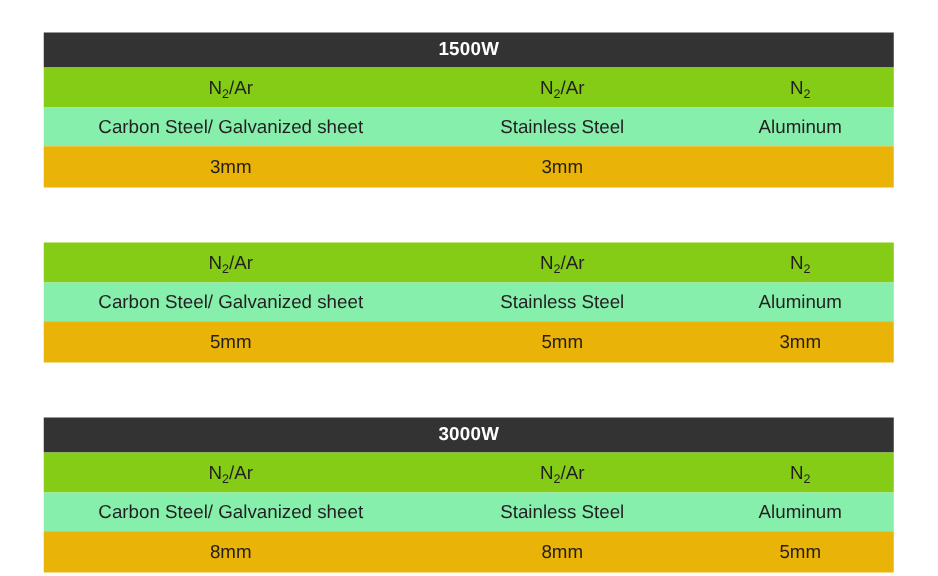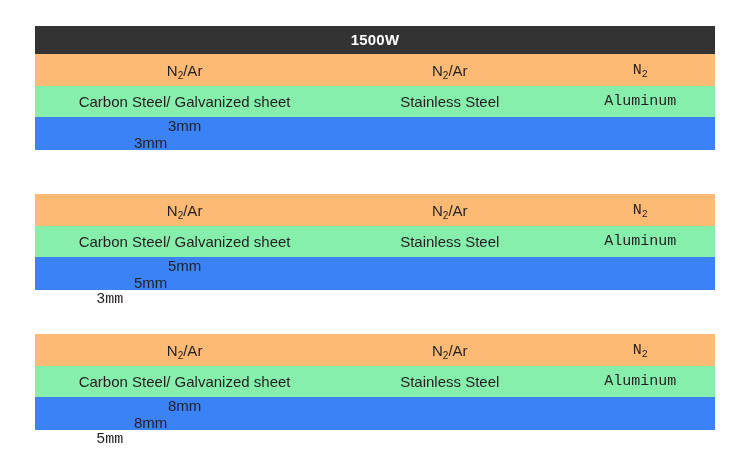--- a/index.html
+++ b/index.html
@@ -41,42 +41,41 @@
     font-weight: bold;
     letter-spacing: 0.2px;
   }
   .row {
     display: flex;
     width: 100%;
     box-sizing: border-box;
   }
   .row-gas {
     height: 32px;
-    background: #fdba74;
+    background: #84cc16;
   }
   .row-material {
     height: 31px;
     background: #86efac;
   }
   .row-thickness {
     height: 33px;
-    background: #3b82f6;
-    flex-direction: column;
+    background: #eab308;
   }
   .cell {
     display: flex;
     align-items: center;
     justify-content: center;
     font-size: 15px;
     text-align: center;
     box-sizing: border-box;
   }
   .col-1 { width: 44%; }
   .col-2 { width: 34%; }
-  .col-3 { width: 22%; font-family: Liberation Mono, monospace; }
+  .col-3 { width: 22%; }
   sub {
     font-size: 10px;
     vertical-align: baseline;
     position: relative;
     top: 3px;
   }
   .gas-text {
     white-space: nowrap;
   }
 </style>
@@ -133,20 +132,21 @@
     <div class="row row-thickness">
       <div class="cell col-1">5mm</div>
       <div class="cell col-2">5mm</div>
       <div class="cell col-3">3mm</div>
     </div>
   </div>
 
   <div class="block-gap"></div>
 
   <div class="spec-block">
+    <div class="header-bar">3000W</div>
     <div class="row row-gas">
       <div class="cell col-1">
           <span class="gas-text"><span>N</span><sub>2</sub><span>/Ar</span></span>
         </div>
       <div class="cell col-2">
           <span class="gas-text"><span>N</span><sub>2</sub><span>/Ar</span></span>
         </div>
       <div class="cell col-3">
           <span class="gas-text"><span>N</span><sub>2</sub><span></span></span>
         </div>

